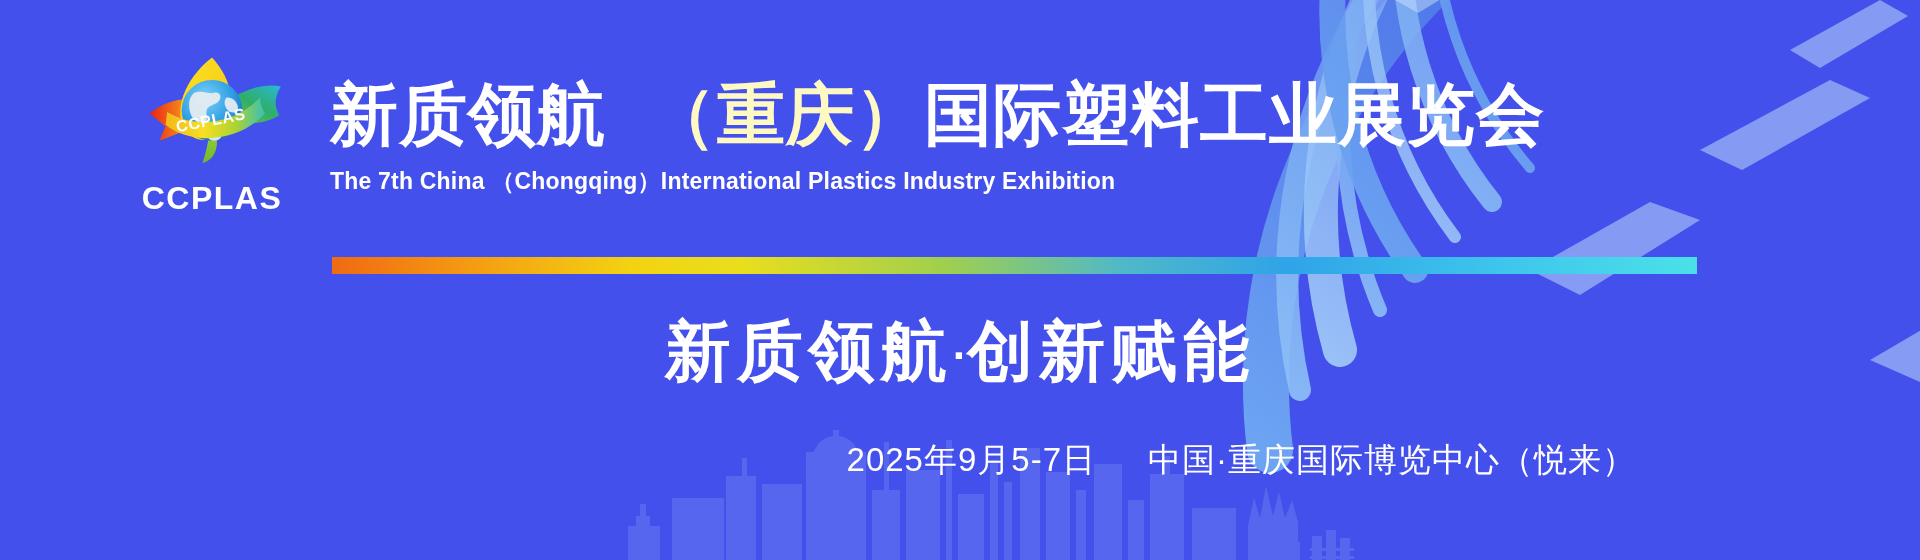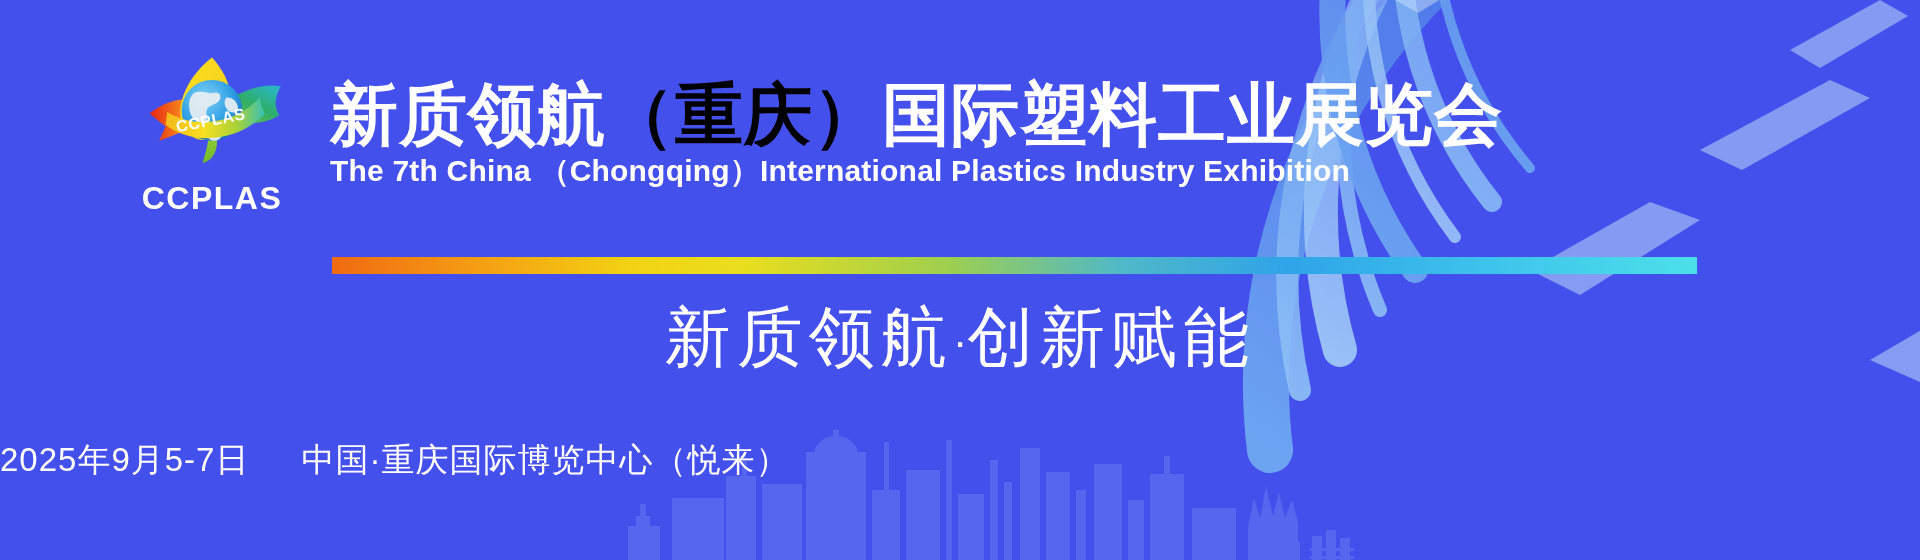--- a/index.html
+++ b/index.html
@@ -33,45 +33,45 @@
     margin-top:6px; color:#ffffff; font-size:32px; font-weight:bold;
     letter-spacing:1.5px; line-height:1; white-space:nowrap;
   }
 
   
   .header-text { position:absolute; left:330px; top:78px; width:1400px; }
   .title-cn {
     font-size:68px; font-weight:bold; color:#ffffff; line-height:1.06;
     letter-spacing:1px; white-space:nowrap;
   }
-  .title-cn .hl { color:#000000; }
+  .title-cn .hl { color:#fef9c3;margin-left:42px; }
   .title-en {
-    margin-top:1px; font-size:30px; font-weight:bold; color:#ffffff;
+    margin-top:16px; font-size:23px; font-weight:bold; color:#ffffff;
     letter-spacing:0.2px; white-space:nowrap;
   }
 
   
   .rule {
     position:absolute; left:332px; top:257px; width:1365px; height:17px;
     background:linear-gradient(90deg,
       #F06A12 0%, #F5A413 12%, #F2D313 22%, #E9DE1E 30%,
       #9FCF4E 45%, #4FB8C9 58%, #2FA4E8 70%, #3FC6EC 86%, #4BE0E9 100%);
   }
 
   
   .slogan {
-    position:absolute; left:0; top:300px; width:1920px; text-align:center;
-    font-size:66px; font-weight:normal; color:#ffffff; letter-spacing:6px;
+    position:absolute; left:0; top:314px; width:1920px; text-align:center;
+    font-size:66px; font-weight:bold; color:#ffffff; letter-spacing:6px;
     line-height:1.15; white-space:nowrap;
   }
   .slogan .dot { font-size:44px; vertical-align:middle; letter-spacing:0; }
 
   
   .meta {
-    position:absolute; left:0; top:438px; width:1636px; text-align:left;
+    position:absolute; left:0; top:438px; width:1636px; text-align:right;
     font-size:33px; color:#ffffff; letter-spacing:1px; white-space:nowrap;
   }
   .meta .gap { display:inline-block; width:52px; }
 </style>
 </head>
 <body>
 
 <div id="banner">
 
   <div class="arcs">

